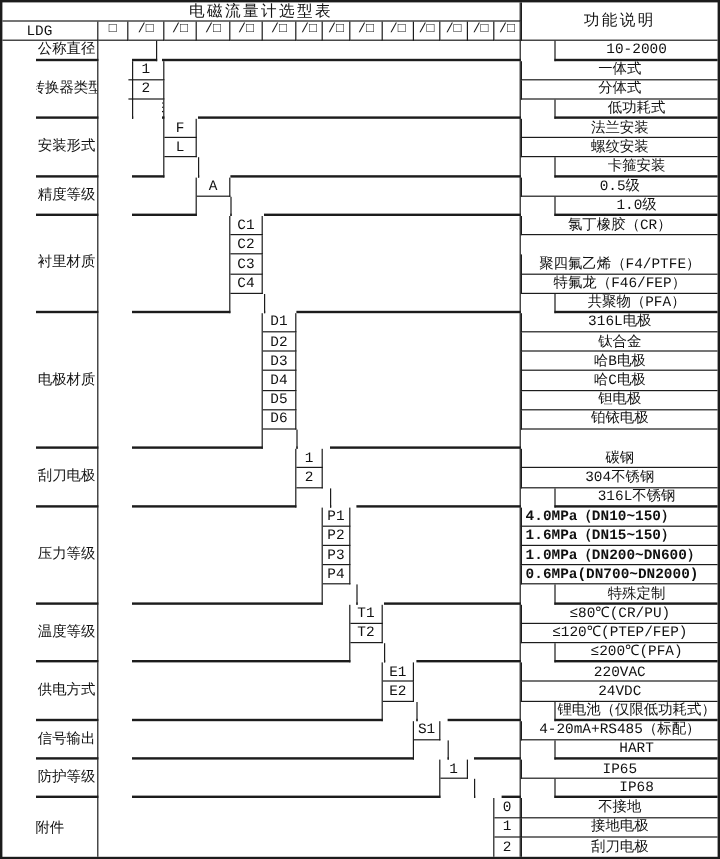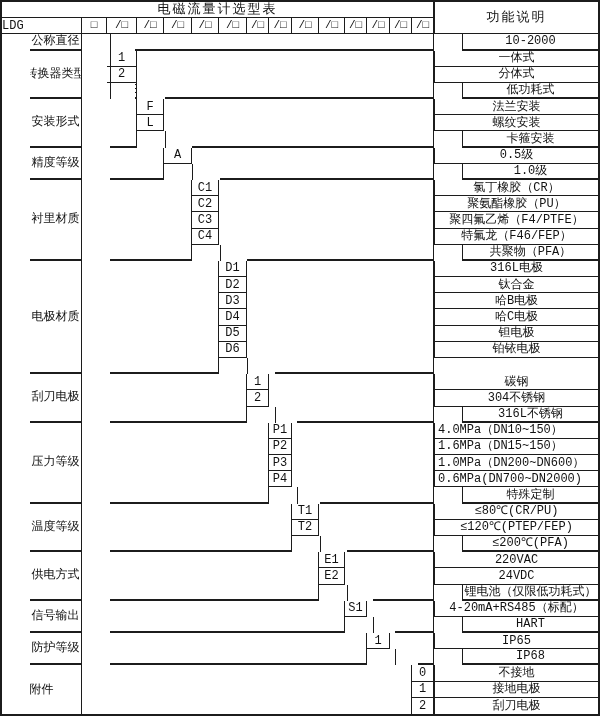--- a/index.html
+++ b/index.html
@@ -14,22 +14,22 @@
   }
   .c{
     display:flex;align-items:center;justify-content:center;
     border-right:1px solid var(--ln);border-bottom:1px solid var(--ln);
     font-size:12px;line-height:1;white-space:nowrap;overflow:hidden;
     box-sizing:border-box;
   }
   .gb{border-bottom-width:2px;margin-left:28px;}
   .nb{border-bottom:none;}
   .desc{border-right:none;border-left:1px solid var(--ln);}
-  .dl{justify-content:flex-start;padding-left:3px;}
-  .lft{justify-content:flex-start;padding-left:0;}
+  .dl{justify-content:flex-start;padding-left:3px;font-weight:bold;}
+  .lft{justify-content:flex-start;padding-left:20px;}
   .ttl{font-size:13px;letter-spacing:2px;}
   .hdr{font-size:13px;letter-spacing:2px;}
   .bx{font-size:11px;padding:0;}
 </style>
 </head>
 <body>
 
 <div class="tbl">
 
   <div class="c ttl" style="grid-area:1/1/2/16">电磁流量计选型表</div>
@@ -86,21 +86,20 @@
 
   <div class="c gb" style="grid-area:12/1/17/2">衬里材质</div>
   <div class="c gb" style="grid-area:12/2/17/6"></div>
   <div class="c" style="grid-area:12/6/13/7">C1</div>
   <div class="c" style="grid-area:13/6/14/7">C2</div>
   <div class="c" style="grid-area:14/6/15/7">C3</div>
   <div class="c" style="grid-area:15/6/16/7">C4</div>
   <div class="c gb" style="grid-area:16/6/17/7">C5</div>
   <div class="c gb" style="grid-area:12/7/17/16"></div>
   <div class="c desc" style="grid-area:12/16/13/17">氯丁橡胶（CR）</div>
-  <div class="c desc" style="grid-area:13/16/14/17">聚氨酯橡胶（PU）</div>
   <div class="c desc" style="grid-area:14/16/15/17">聚四氟乙烯（F4/PTFE）</div>
   <div class="c desc" style="grid-area:15/16/16/17">特氟龙（F46/FEP）</div>
   <div class="c desc gb" style="grid-area:16/16/17/17">共聚物（PFA）</div>
 
   <div class="c gb" style="grid-area:17/1/24/2">电极材质</div>
   <div class="c gb" style="grid-area:17/2/24/7"></div>
   <div class="c" style="grid-area:17/7/18/8">D1</div>
   <div class="c" style="grid-area:18/7/19/8">D2</div>
   <div class="c" style="grid-area:19/7/20/8">D3</div>
   <div class="c" style="grid-area:20/7/21/8">D4</div>

